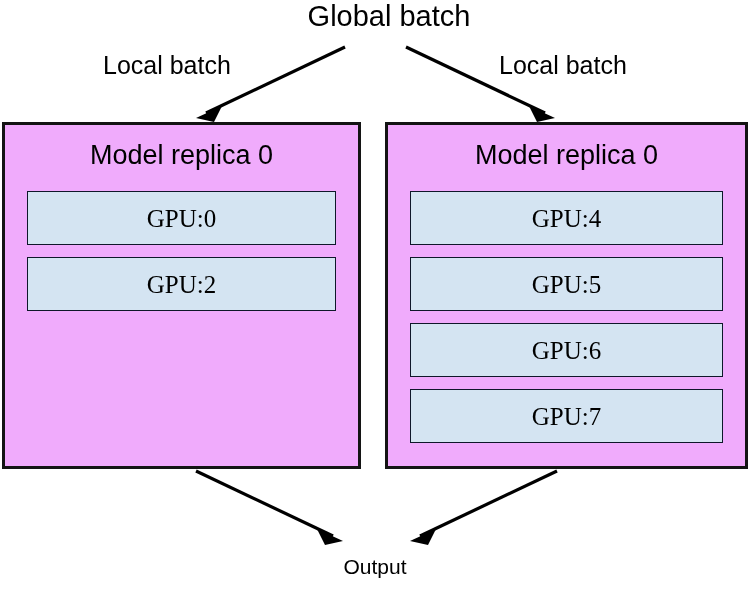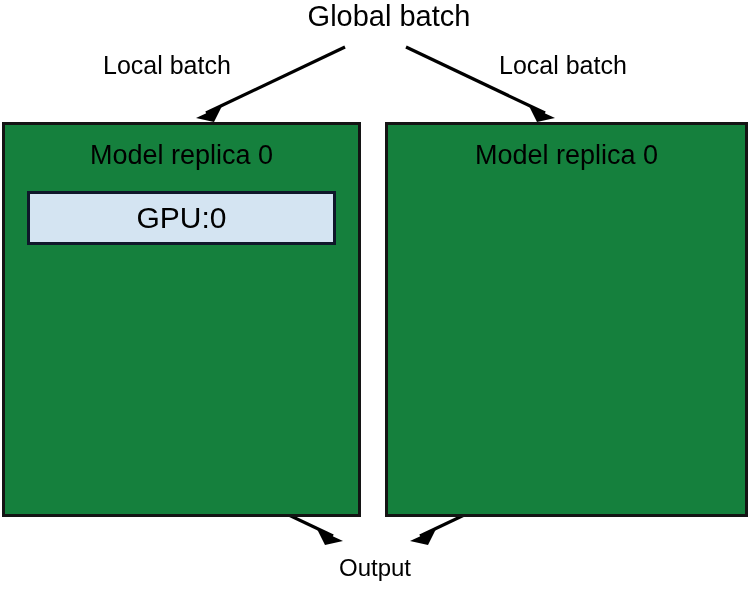--- a/index.html
+++ b/index.html
@@ -41,43 +41,43 @@
   .label-local-right {
     left: 499px;
     top: 53px;
     font-size: 25px;
   }
   .label-output {
     left: 0;
     right: 0;
     top: 556px;
     text-align: center;
-    font-size: 24px;
+    font-size: 21px;
   }
 
   
   #arrows {
     position: absolute;
     left: 0;
     top: 0;
     width: 750px;
     height: 593px;
     pointer-events: none;
   }
   #arrows line { stroke: #000; stroke-width: 3.2; }
   #arrows polygon { fill: #000; }
 
   
   .replica {
     position: absolute;
     top: 122px;
-    height: 395px;
+    height: 347px;
     box-sizing: border-box;
     border: 3px solid #141414;
-    background: #15803d;
+    background: #f0abfc;
   }
   #replica-left  { left: 2px;   width: 359px; }
   #replica-right { left: 385px; width: 363px; }
 
   .replica-title {
     position: absolute;
     left: 0;
     right: 0;
     top: 17px;
     text-align: center;
@@ -92,27 +92,28 @@
     right: 22px;
     top: 66px;
     display: flex;
     flex-direction: column;
     gap: 12px;
   }
   .gpu-box {
     box-sizing: border-box;
     height: 54px;
     background: #d4e4f2;
-    border: 3px solid #0f172a;
+    border: 1px solid #0f172a;
     display: flex;
     align-items: center;
     justify-content: center;
-    font-size: 30px;
+    font-size: 25px;
     line-height: 1;
     color: #000;
+    font-family: Liberation Serif, serif;
   }
 </style>
 </head>
 <body>
 
 <div id="canvas">
 
   <svg id="arrows" viewBox="0 0 750 593">
 
     <g>
@@ -138,22 +139,29 @@
 
   <div class="label title-global">Global batch</div>
 
   <div class="label label-local-left">Local batch</div>
   <div class="label label-local-right">Local batch</div>
 
   <div class="replica" id="replica-left">
     <div class="replica-title">Model replica 0</div>
     <div class="gpu-list">
       <div class="gpu-box">GPU:0</div>
+      <div class="gpu-box">GPU:2</div>
     </div>
   </div>
 
   <div class="replica" id="replica-right">
     <div class="replica-title">Model replica 0</div>
+    <div class="gpu-list">
+      <div class="gpu-box">GPU:4</div>
+      <div class="gpu-box">GPU:5</div>
+      <div class="gpu-box">GPU:6</div>
+      <div class="gpu-box">GPU:7</div>
+    </div>
   </div>
 
   <div class="label label-output">Output</div>
 
 </div>
 
 </body></html>

